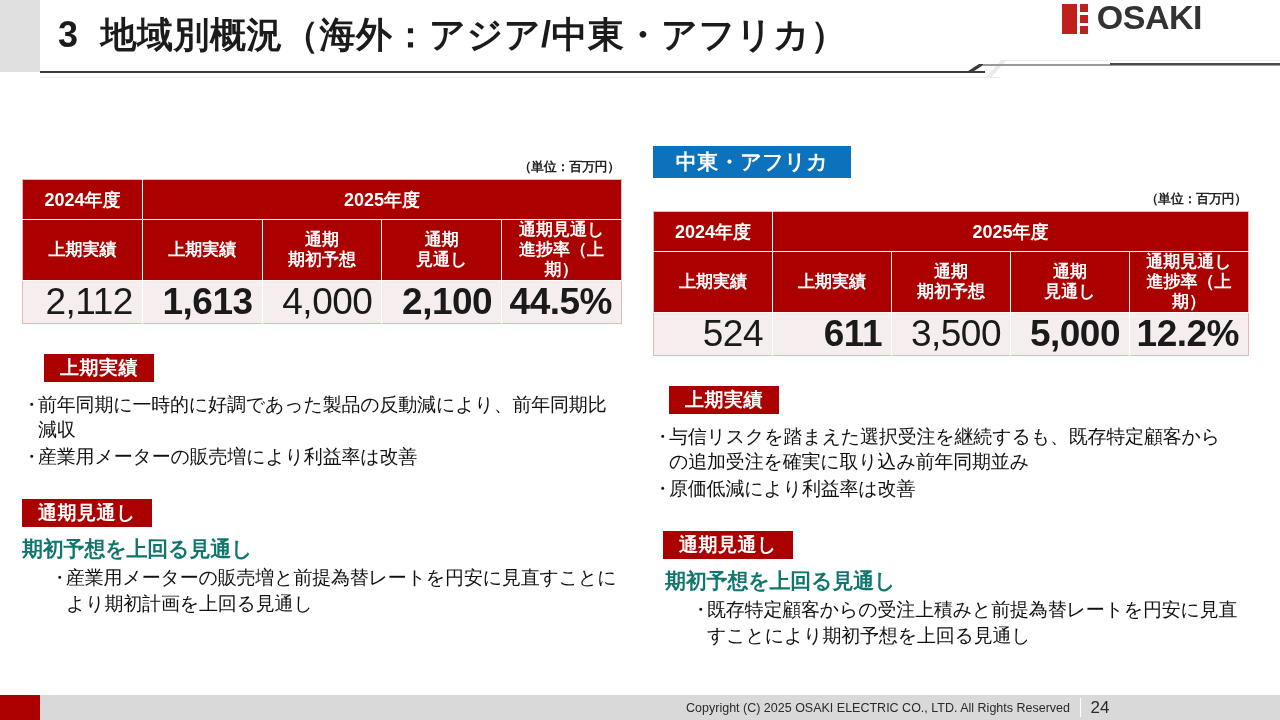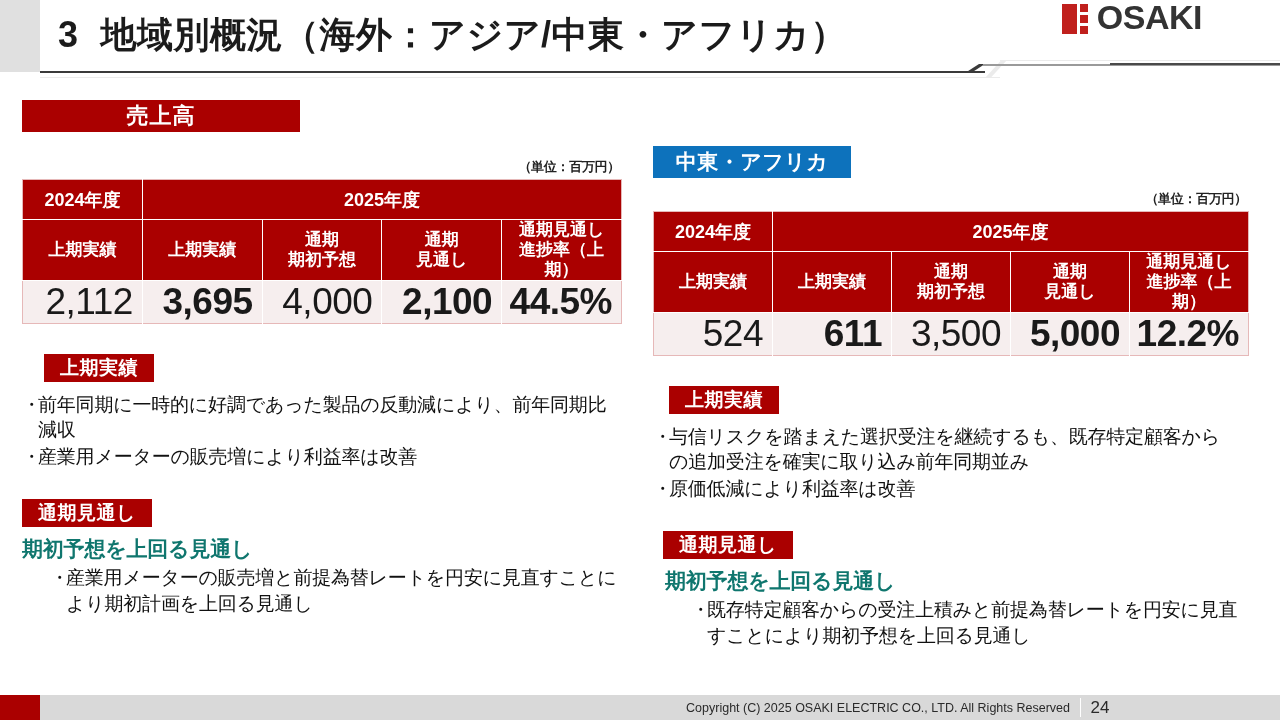--- a/index.html
+++ b/index.html
@@ -164,21 +164,20 @@
     </div>
     <div class="divider-light-a"></div>
     <div class="divider-light-diag"></div>
     <div class="divider-light-b"></div>
     <div class="divider-dark-left"></div>
     <div class="divider-step"></div>
     <div class="divider-dark-right"></div>
     <div class="divider-gray-1"></div>
   </div>
 
-  <div class="banner-sales">売上高</div>
 
   <div class="col-left">
 
 
     <div class="unit-label left-tbl">（単位：百万円）</div>
 
     <table class="fin">
       <tbody>
           <tr>
         <th class="yr">2024年度</th>
@@ -199,21 +198,21 @@
           <span class="l2">通期</span>
           <span class="l2">見通し</span>
         </th>
         <th class="sub last">
           <span class="l2">通期見通し</span>
           <span class="l2">進捗率（上期）</span>
         </th>
       </tr>
       <tr>
         <td class="val">2,112</td>
-        <td class="val bold">3,695</td>
+        <td class="val bold">1,613</td>
         <td class="val">4,000</td>
         <td class="val bold">2,100</td>
         <td class="val bold last">44.5%</td>
       </tr>
     </tbody>
       </table>
 
     <div class="tag-wrap asia-h1">
       <span class="tag">上期実績</span>
     </div>

